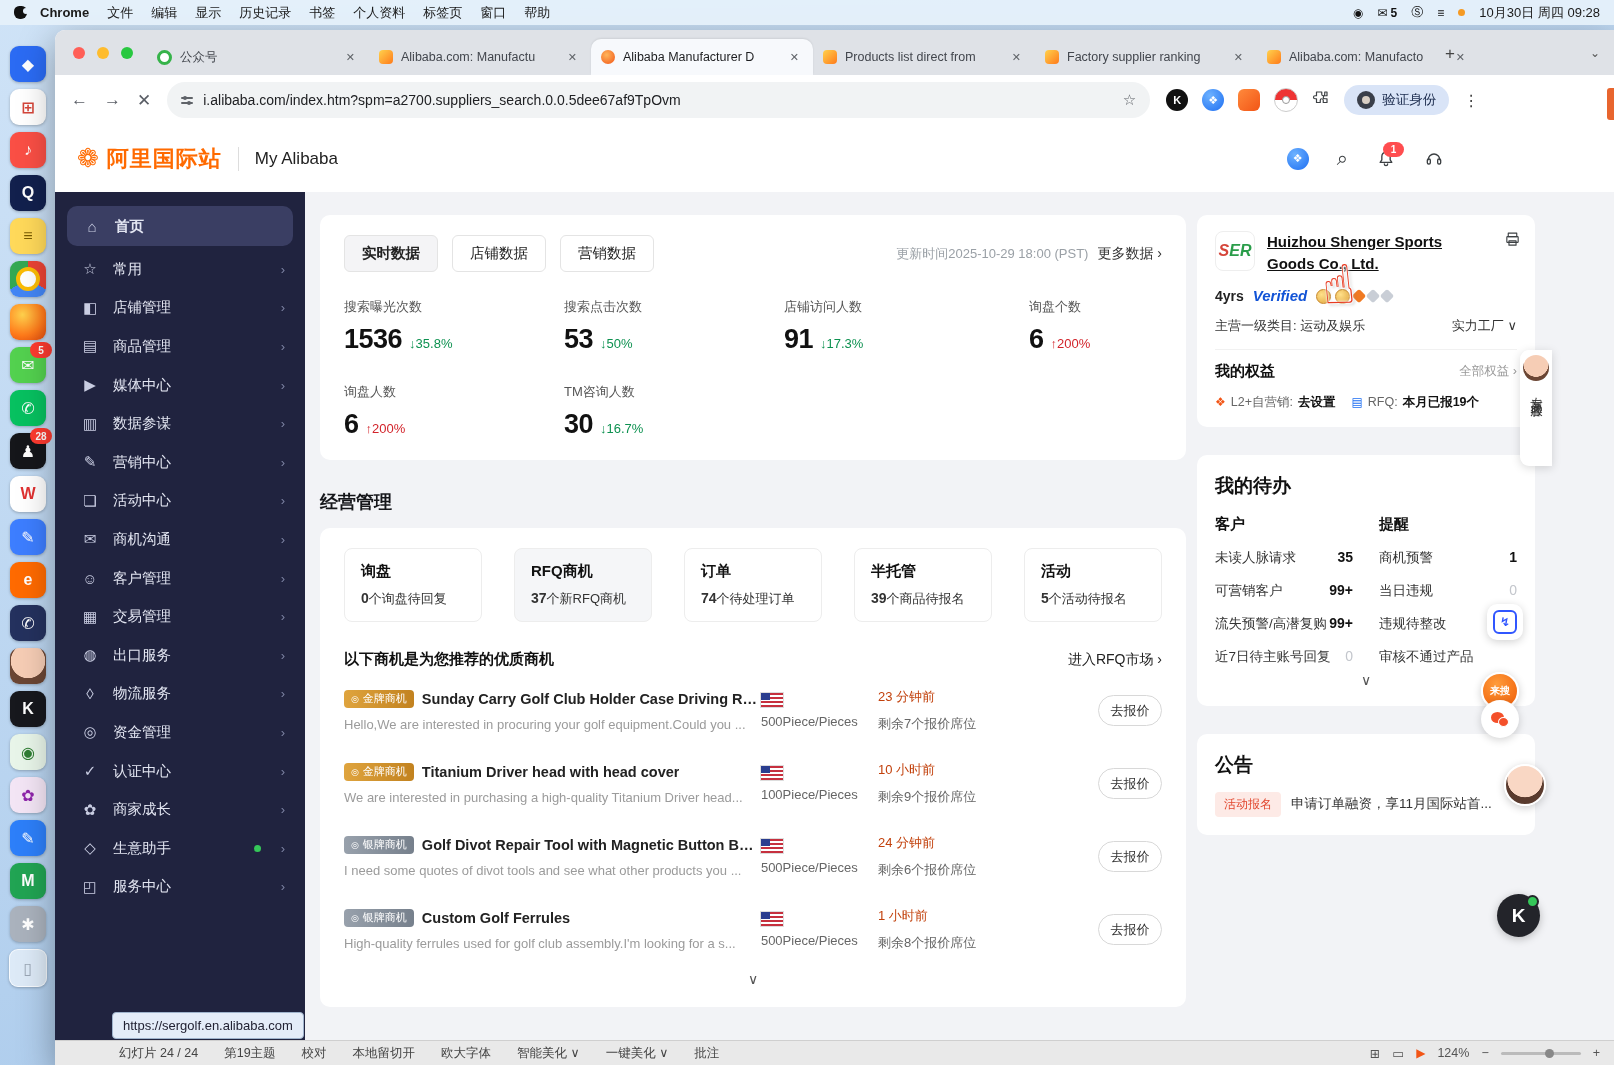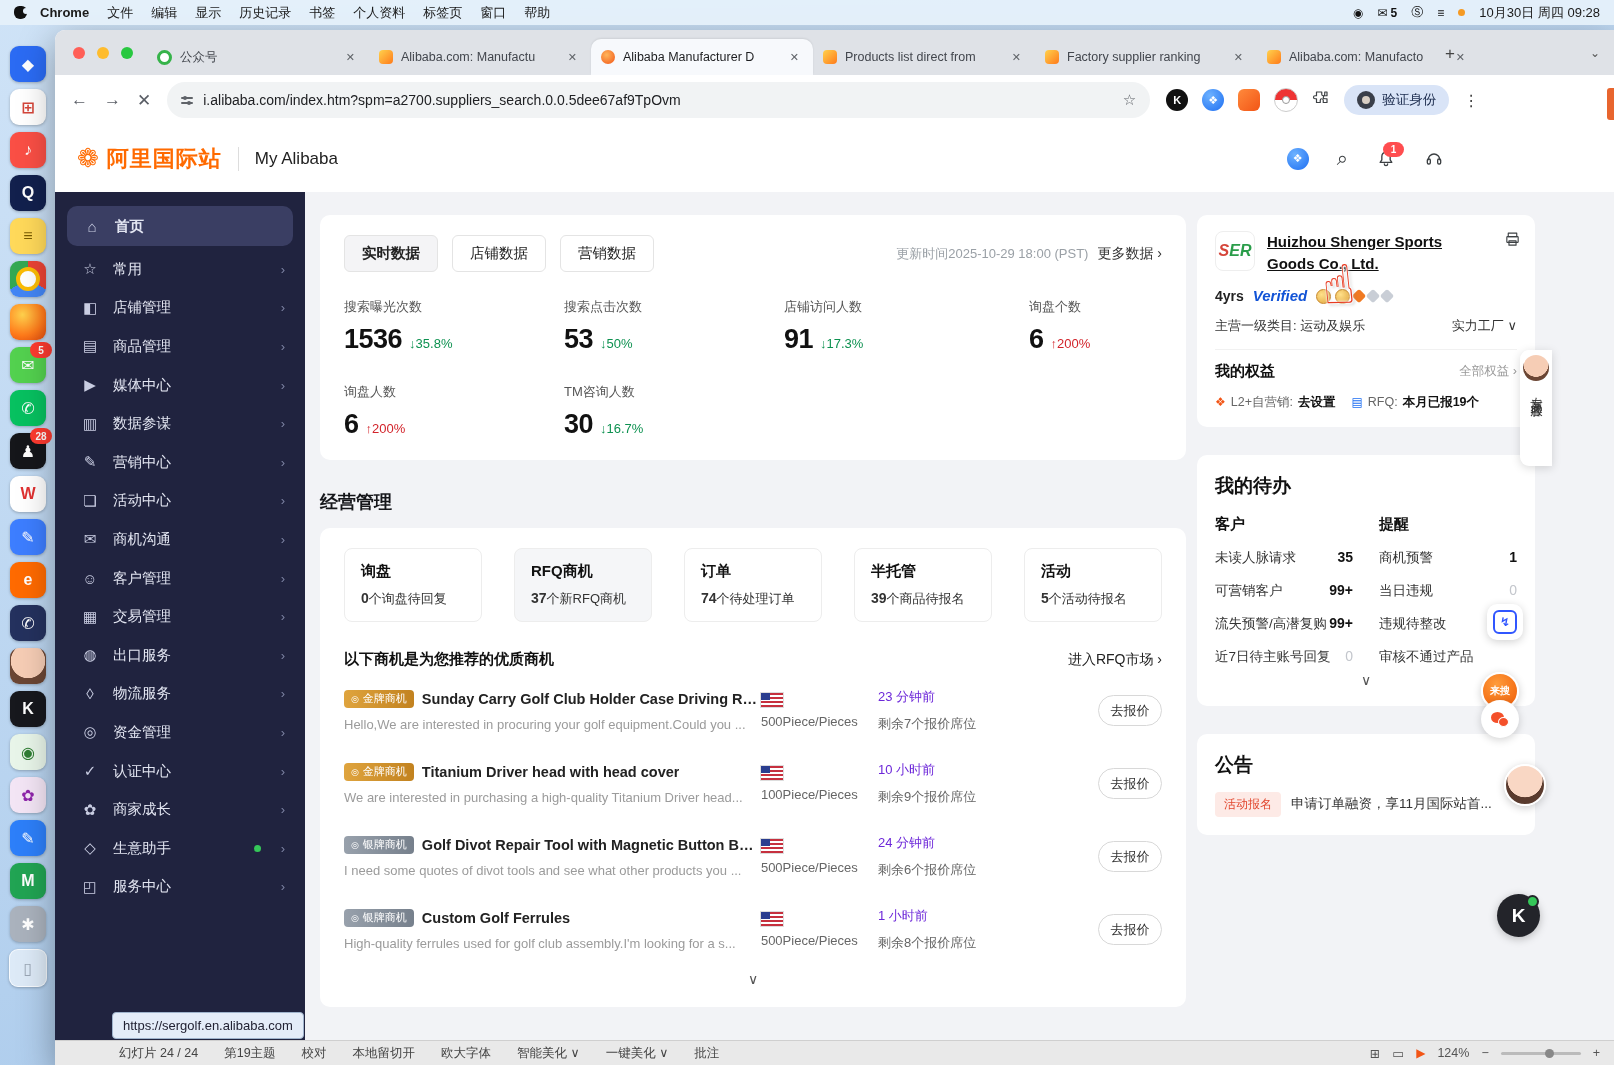--- a/index.html
+++ b/index.html
@@ -134,21 +134,21 @@
   .rbadge.gold{background:linear-gradient(90deg,#dfa43e,#c2821f);}
   .rbadge.silver{background:linear-gradient(90deg,#98a1ac,#76808c);}
   .rtitle{font-size:14.5px;font-weight:700;color:#222;white-space:nowrap;overflow:hidden;text-overflow:ellipsis;max-width:360px;}
   .rdesc{margin-top:9px;font-size:13px;color:#9b9b9b;white-space:nowrap;overflow:hidden;text-overflow:ellipsis;max-width:430px;}
   .rqty{width:125px;}
   .usflag{width:22px;height:14px;background:repeating-linear-gradient(180deg,#c6303e 0 2px,#fff 2px 4px);position:relative;
     box-shadow:0 0 0 1px #ddd;}
   .usflag::after{content:"";position:absolute;left:0;top:0;width:9px;height:7px;background:#2a3d8f;}
   .qtytxt{margin-top:7px;font-size:13px;color:#666;}
   .rtime{width:235px;font-size:13px;}
-  .rtime .t1{color:#6d28d9;}
+  .rtime .t1{color:#c2410c;}
   .rtime .t2{margin-top:9px;color:#666;}
   .rbtn{margin-left:auto;width:68px;height:31px;border:1px solid #d8d8d8;border-radius:16px;font-size:13px;color:#333;
     display:flex;align-items:center;justify-content:center;background:#fff;box-sizing:border-box;}
   .chevdown{display:flex;justify-content:center;padding:6px 0 0;color:#555;font-size:14px;}
   
   .right{position:absolute;left:1142px;top:0;width:338px;}
   .ccard{margin-top:23px;background:#fff;border-radius:10px;padding:16px 18px;position:relative;box-sizing:border-box;}
   .crow1{display:flex;gap:12px;}
   .serlogo{width:38px;height:38px;border:1px solid #eee;border-radius:8px;display:flex;align-items:center;justify-content:center;flex:0 0 auto;}
   .serlogo span{display:block;font-weight:800;font-style:italic;font-size:16px;color:#2a9d4a;}

